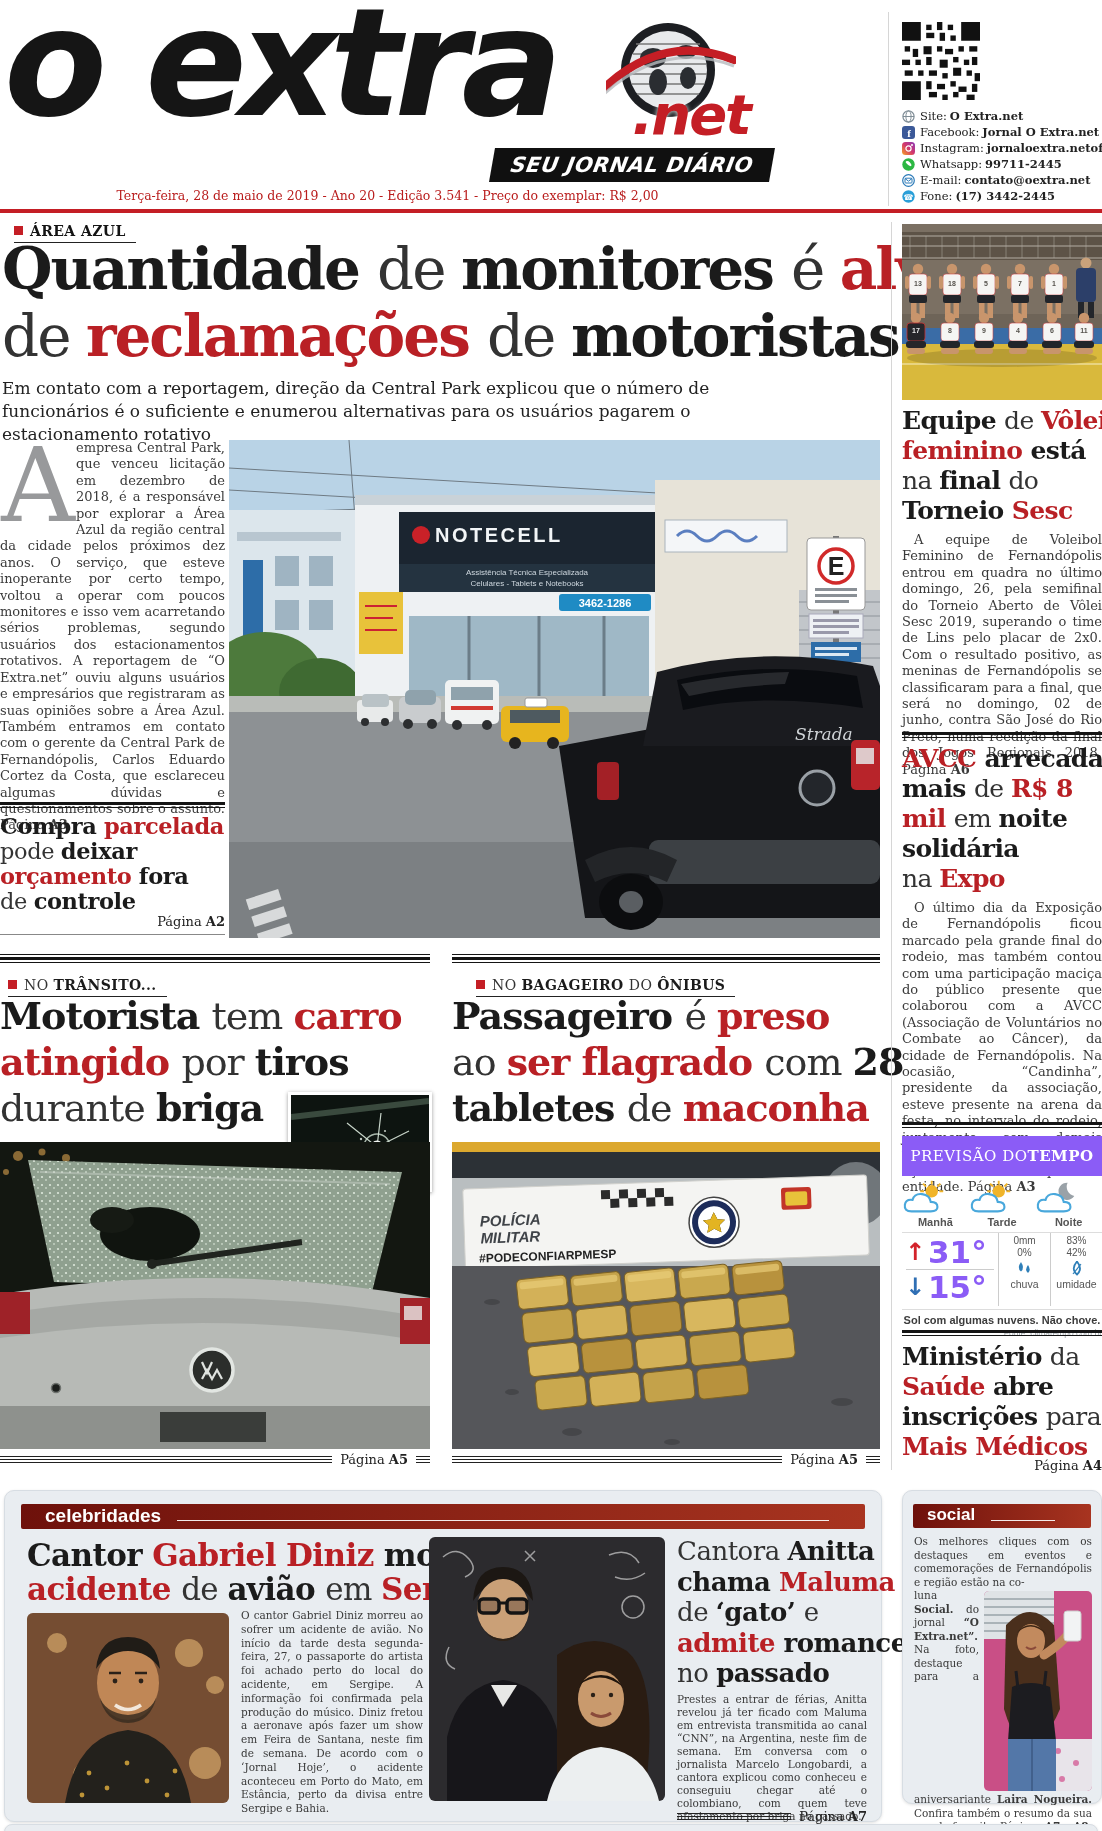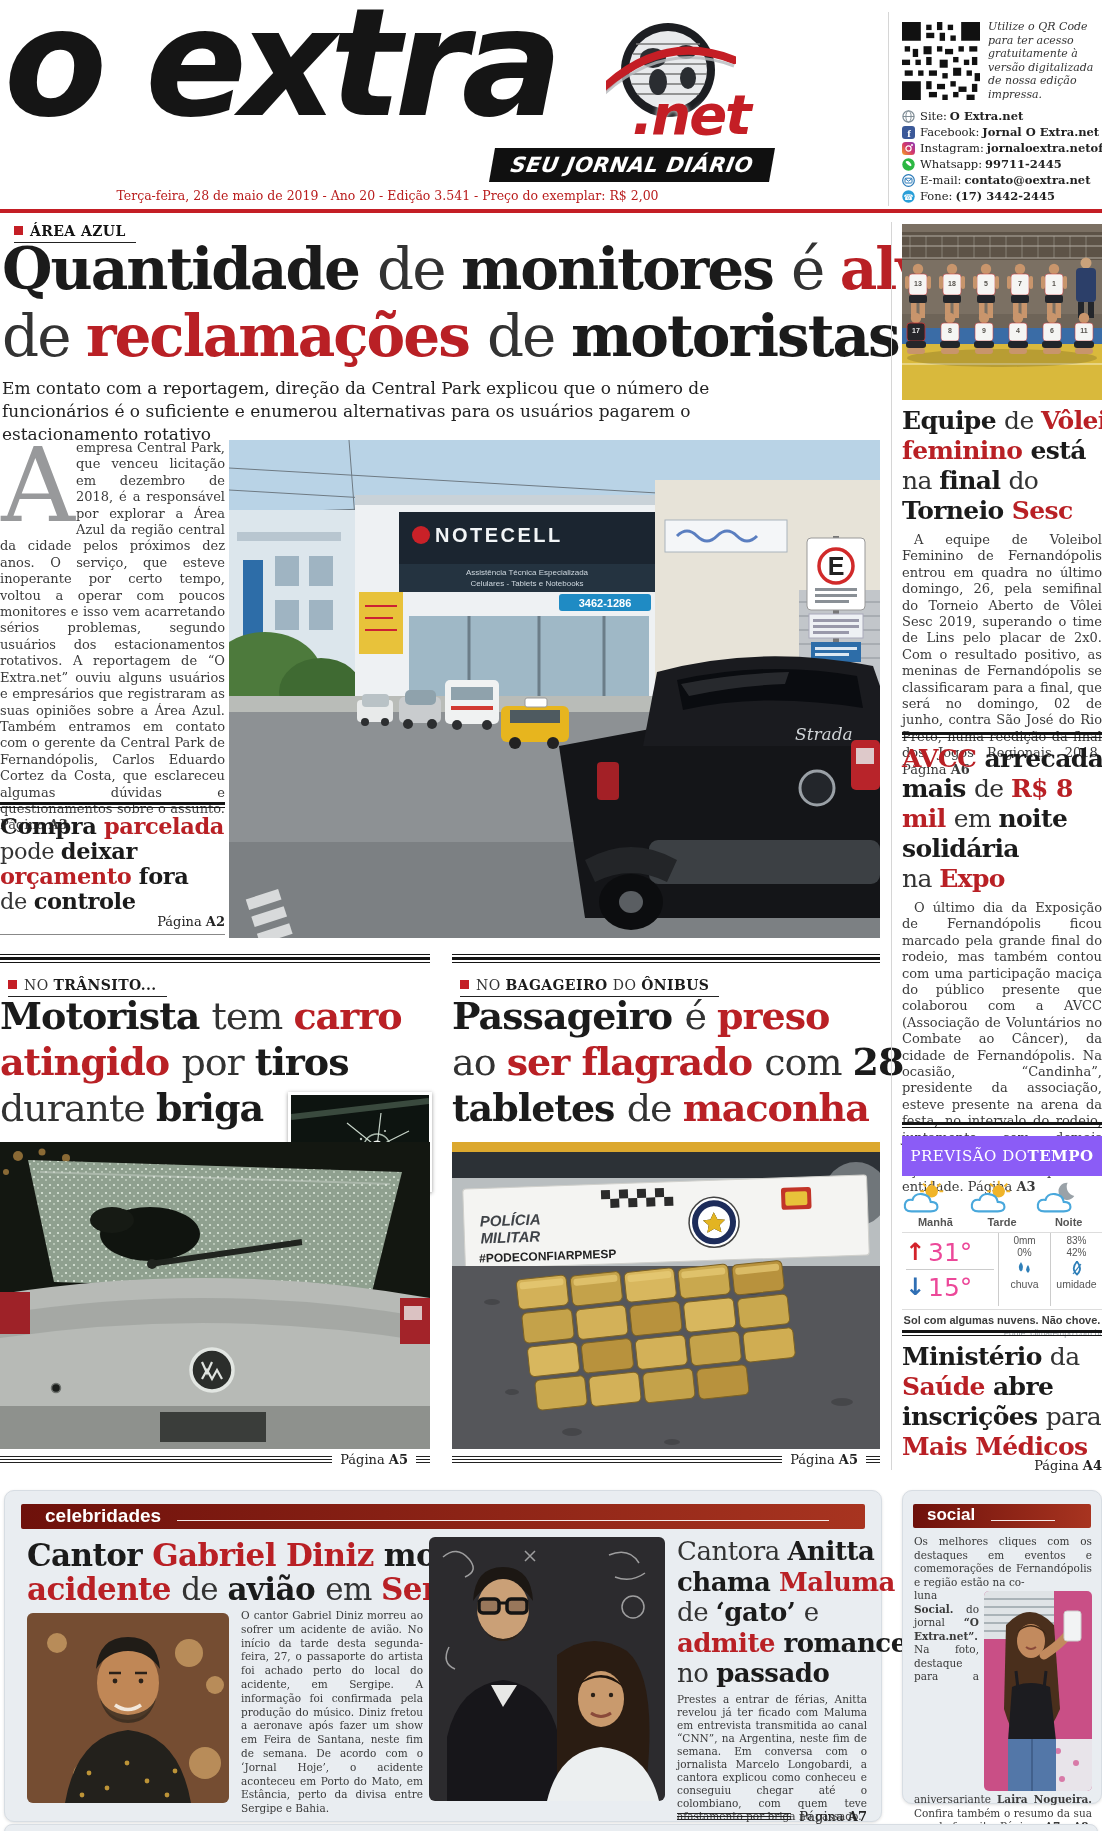--- a/index.html
+++ b/index.html
@@ -46,21 +46,21 @@
   .vline{width:1px;background:#d6d6d6}
   
   .wx-bar{background:#8b5cf6;color:#fff;height:40px;display:flex;align-items:center;justify-content:center;font-size:15px;letter-spacing:.5px}
   .wx-icons{display:flex;margin-top:4px}
   .wx-cell{flex:1;text-align:center}
   .wx-cell .lbl{font-family:"Liberation Sans",sans-serif;font-size:11px;font-weight:700;color:#555}
   .wx-temps{display:flex;border-top:1px solid #ddd;margin-top:4px}
   .wx-left{flex:0 0 96px;padding:2px 0}
   .wx-trow{display:flex;align-items:center;height:34px}
   .wx-trow .arr{font-family:"DejaVu Sans",sans-serif;font-weight:700;font-size:24px;width:26px;text-align:center}
-  .wx-trow .num{font-family:"DejaVu Sans",sans-serif;font-weight:400;font-size:25px;color:#ec4899}
+  .wx-trow .num{font-family:"DejaVu Sans",sans-serif;font-weight:700;font-size:31px;color:#8b5cf6}
   .wx-sep{height:1px;background:#ccc;margin:0 4px}
   .wx-col{flex:1;border-left:1px solid #ccc;text-align:center;font-family:"Liberation Sans",sans-serif;color:#555;font-size:10px;line-height:12px;padding-top:2px}
   .wx-col .lbl2{font-size:10.5px;margin-top:1px}
   .wx-sum{font-family:"Liberation Sans",sans-serif;font-size:11px;font-weight:700;color:#3c3c3c;text-align:center;border-top:1px solid #ddd;margin-top:3px;padding-top:4px}
   .wx-src{font-family:"Liberation Sans",sans-serif;font-size:8.5px;color:#9aa2a8;text-align:right;margin-top:2px}
   
   .box{background:#e9edf1;border:1px solid #d7dde3;border-radius:10px;box-shadow:0 1px 3px rgba(0,0,0,.12)}
   .cbar{display:flex;align-items:center;background:linear-gradient(90deg,#6e110b,#a83420);border-radius:2px;color:#fff;font-family:"Liberation Sans",sans-serif;font-weight:700;padding:1px 36px 3px 24px}
   .cbar .wline{flex:1;height:1px;background:rgba(255,255,255,.9);margin:10px 0 0 16px}
   .hl-cel div{font-size:31px;line-height:34px;letter-spacing:-.6px}
@@ -142,21 +142,20 @@
           <rect x="18" y="22" width="2" height="2"></rect>
         <rect x="21" y="24" width="3" height="2"></rect>
           <rect x="26" y="23" width="2" height="3"></rect>
           <rect x="10" y="26" width="3" height="2"></rect>
         <rect x="15" y="27" width="2" height="2"></rect>
           <rect x="19" y="26" width="2" height="2"></rect>
           <rect x="24" y="27" width="3" height="2"></rect>
       </g>
     </svg>
   </div>
-  <div class="abs qr-note" style="left:988px;top:20px;width:112px">Utilize o QR Code para ter acesso gratuitamente à versão digitalizada de nossa edição impressa.</div>
 
   <div class="abs" style="left:902px;top:108px;width:200px">
     <div class="contact-row">
       <svg width="13" height="13" viewBox="0 0 13 13">
           <circle cx="6.5" cy="6.5" r="5.6" fill="#fff" stroke="#7f8d96" stroke-width="1.2"></circle>
           <ellipse cx="6.5" cy="6.5" rx="2.6" ry="5.6" fill="none" stroke="#7f8d96" stroke-width="1"></ellipse>
           <line x1="1" y1="6.5" x2="12" y2="6.5" stroke="#7f8d96" stroke-width="1"></line>
         </svg>
       <span>Site:</span>
         <b>O Extra.net</b>
@@ -444,21 +443,21 @@
       <rect x="160" y="270" width="106" height="30" fill="#3a3d3a"></rect>
       <circle cx="56" cy="246" r="4.5" fill="#1c1f1c" stroke="#6e726e" stroke-width="1.5"></circle>
     </svg>
   </div>
   <div class="abs caption" style="left:0;top:1452px;width:430px">
     <div class="cap-rule"></div>
       <span class="pg"><span class="sg-n">Página </span><span class="sg-bb">A5</span></span>
       <div class="cap-rule s"></div>
   </div>
 
-  <div class="abs" style="left:460px;top:974px">
+  <div class="abs" style="left:476px;top:974px">
     <span class="kicker">
         <span class="kick-sq"></span>
         <span><span class="sg-l">NO </span><span class="sg-b">BAGAGEIRO </span><span class="sg-l">DO </span><span class="sg-b">ÔNIBUS</span></span>
       </span>
   </div>
   <div class="abs hl hl-lg" style="left:452px;top:993px">
     <div><span class="sg-b">Passageiro </span><span class="sg-l">é </span><span class="sg-r">preso</span></div>
     <div><span class="sg-l">ao </span><span class="sg-r">ser flagrado </span><span class="sg-l">com </span><span class="sg-b">28</span></div>
     <div><span class="sg-b">tabletes </span><span class="sg-l">de </span><span class="sg-r">maconha</span></div>
   </div>

